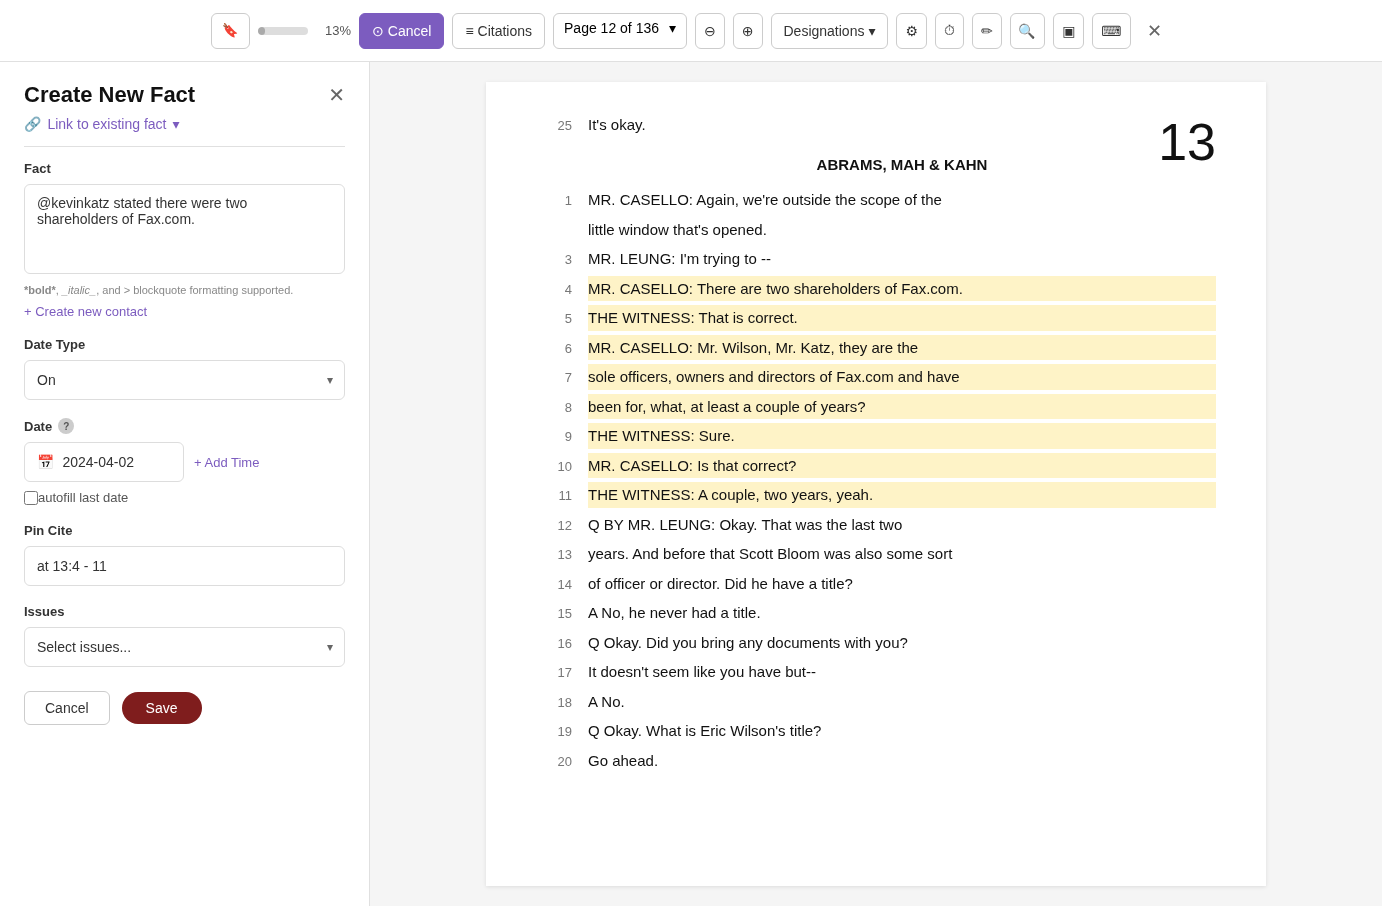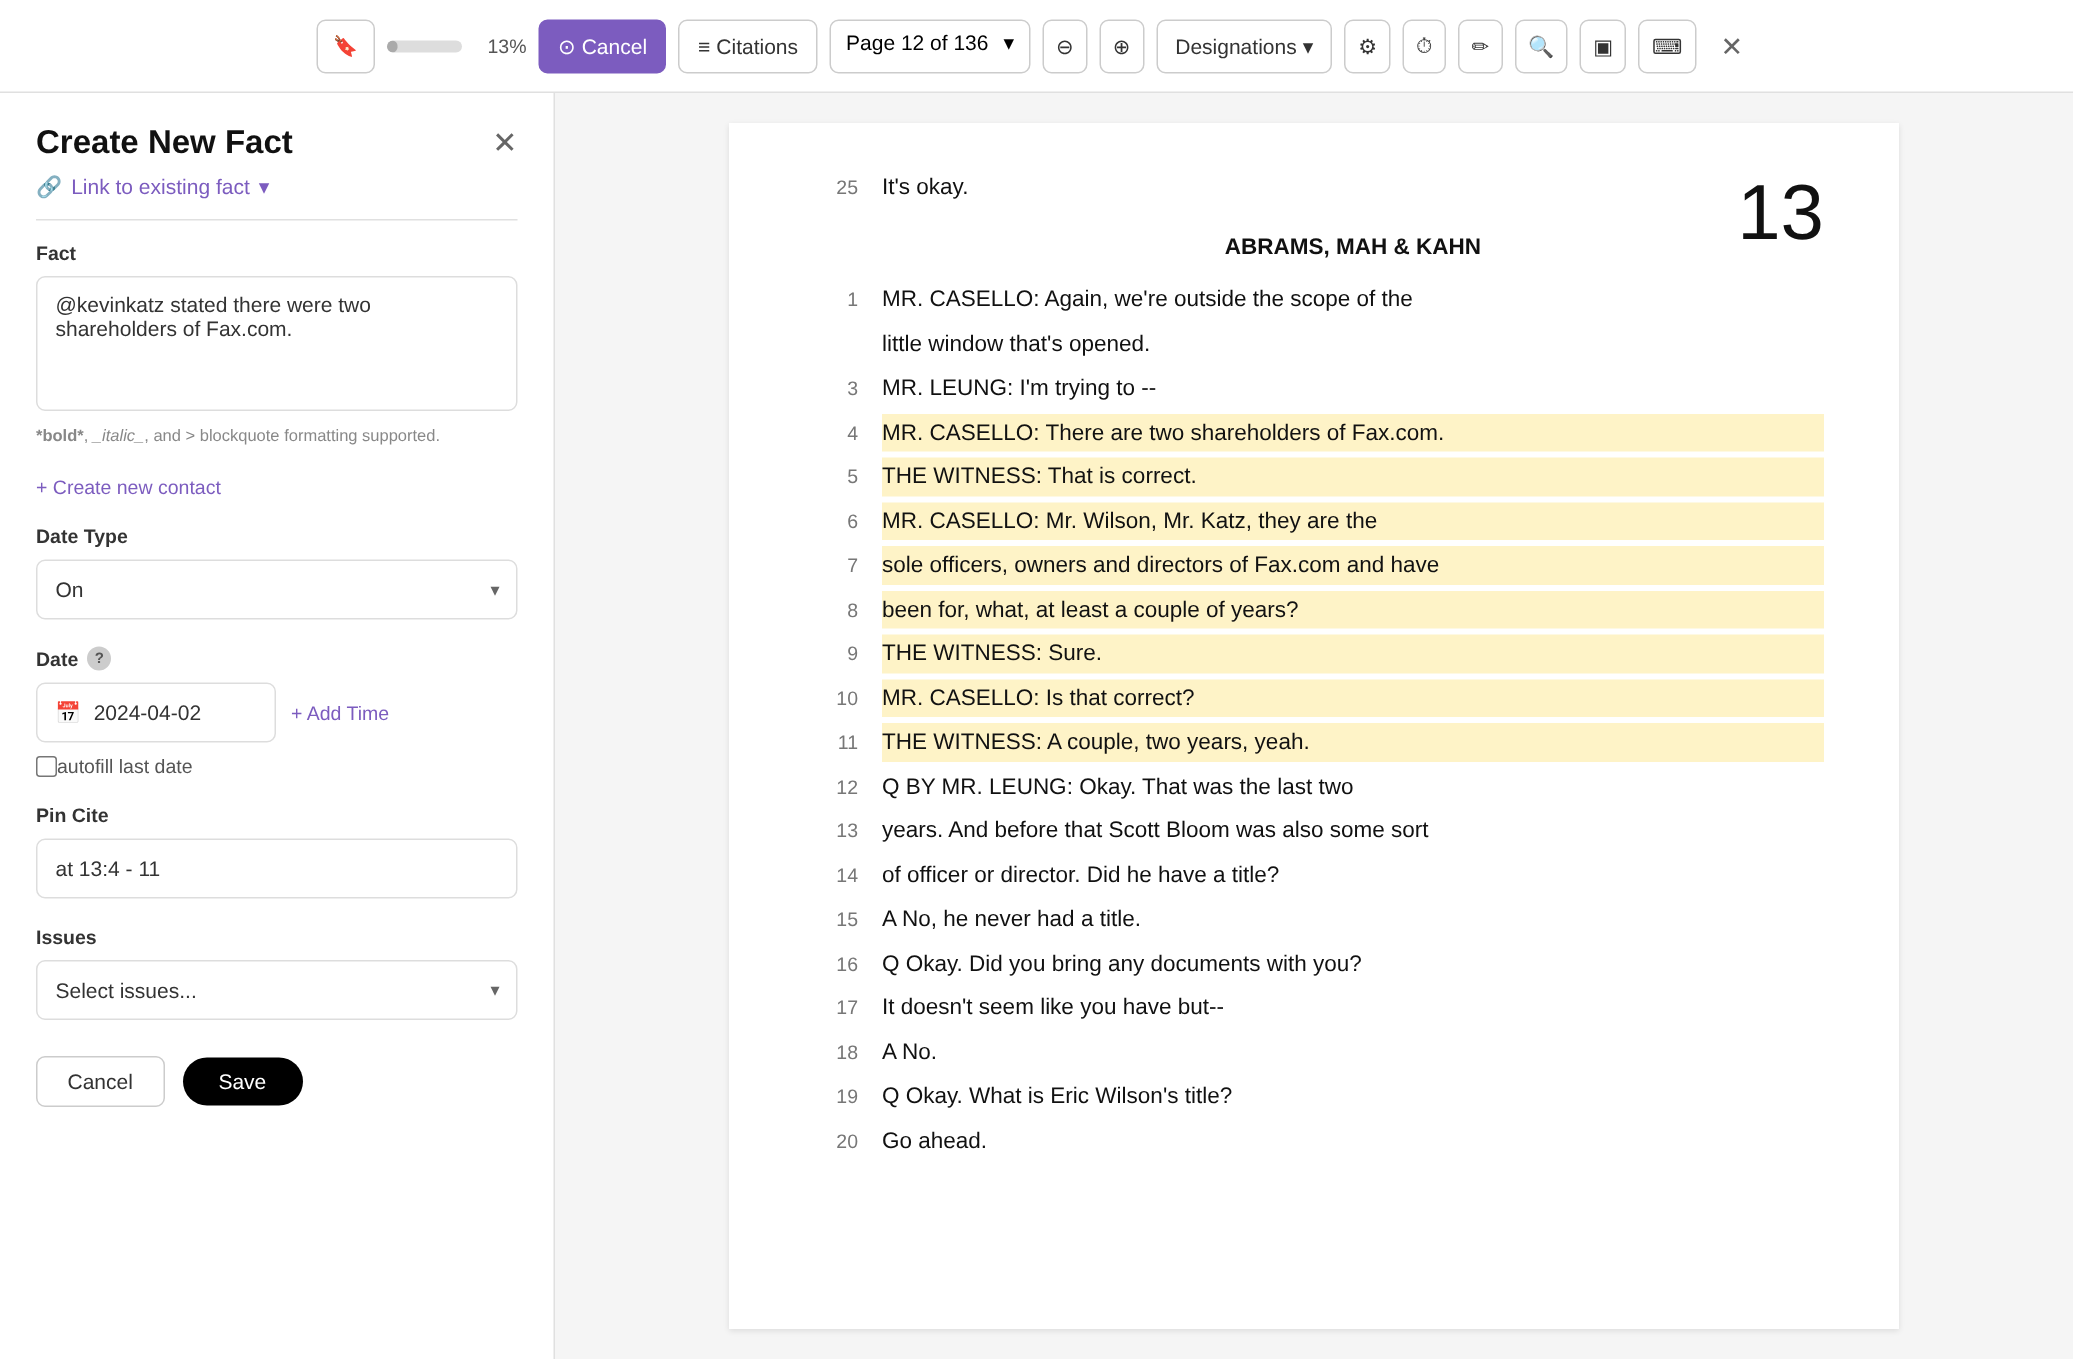--- a/index.html
+++ b/index.html
@@ -184,21 +184,21 @@
     .formatting-hint strong {
       font-weight: bold;
     }
     .create-contact-link {
       display: flex;
       align-items: center;
       gap: 4px;
       color: #7c5cbf;
       font-size: 13px;
       cursor: pointer;
-      margin-top: 20px;
+      margin-top: 8px;
       text-decoration: none;
     }
     .field-section {
       margin-bottom: 18px;
     }
     .select-input {
       width: 100%;
       border: 1px solid #ddd;
       border-radius: 6px;
       padding: 8px 12px;
@@ -302,21 +302,21 @@
     .cancel-footer-btn {
       background: #fff;
       border: 1px solid #ccc;
       border-radius: 6px;
       padding: 8px 20px;
       font-size: 14px;
       cursor: pointer;
       color: #333;
     }
     .save-btn {
-      background: #000000;
+      background: #7f1d1d;
       color: #fff;
       border: none;
       border-radius: 16px;
       padding: 8px 24px;
       font-size: 14px;
       cursor: pointer;
       font-weight: 500;
     }
 
     

